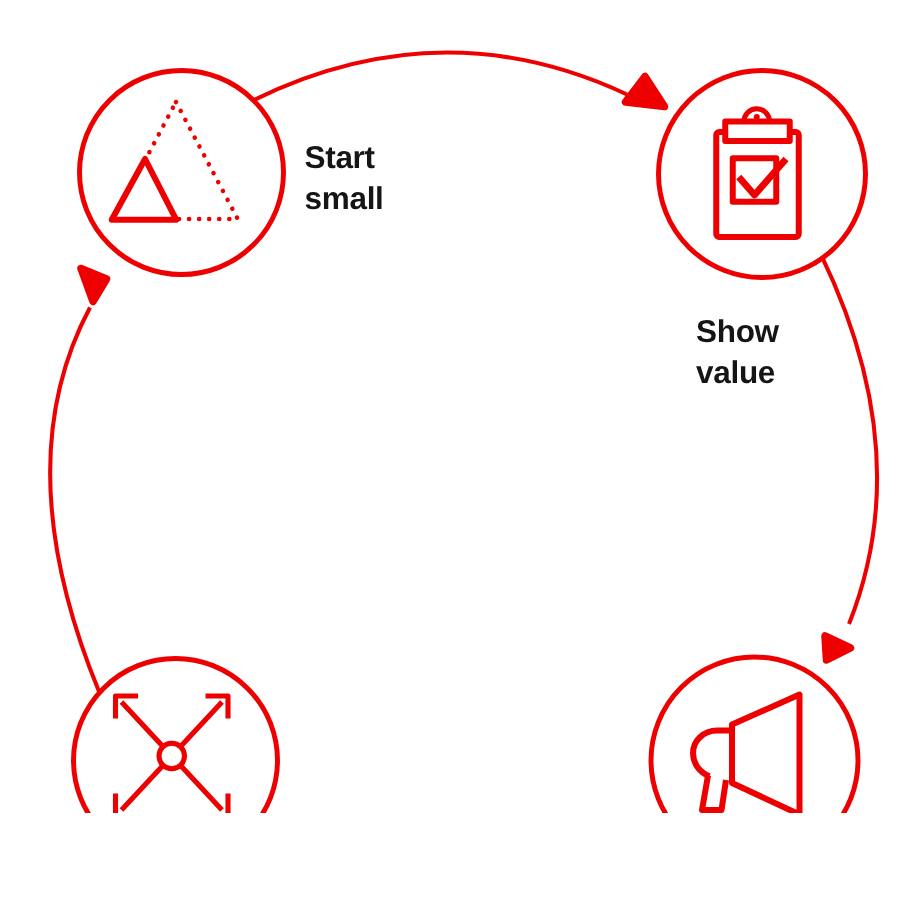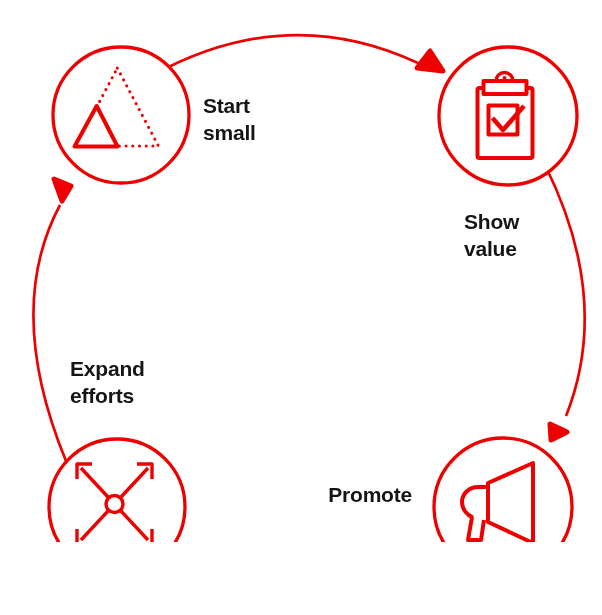--- a/index.html
+++ b/index.html
@@ -108,21 +108,17 @@
     <span>Start</span><br>
     <span>small</span>
   </div>
 
   <div class="node-label" style="left:464px;top:208px;">
     <span>Show</span><br>
     <span>value</span>
   </div>
 
   <div class="node-label align-right" style="right:190px;top:481px;">
-    <span>Promote</span><br>
+    <br>
   </div>
 
-  <div class="node-label" style="left:70px;top:355px;">
-    <span>Expand</span><br>
-    <span>efforts</span>
-  </div>
 
 </div>
 
 </body></html>

